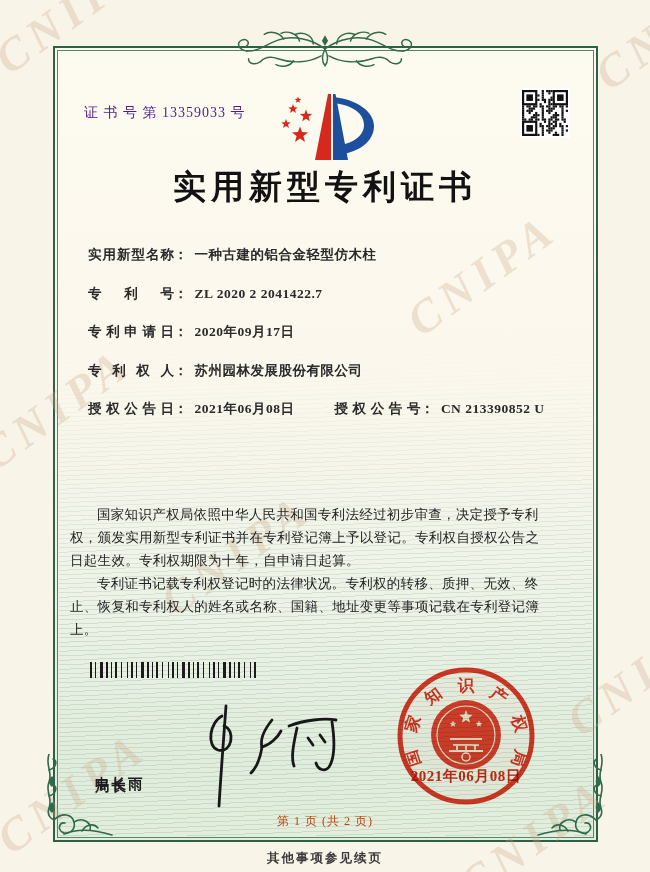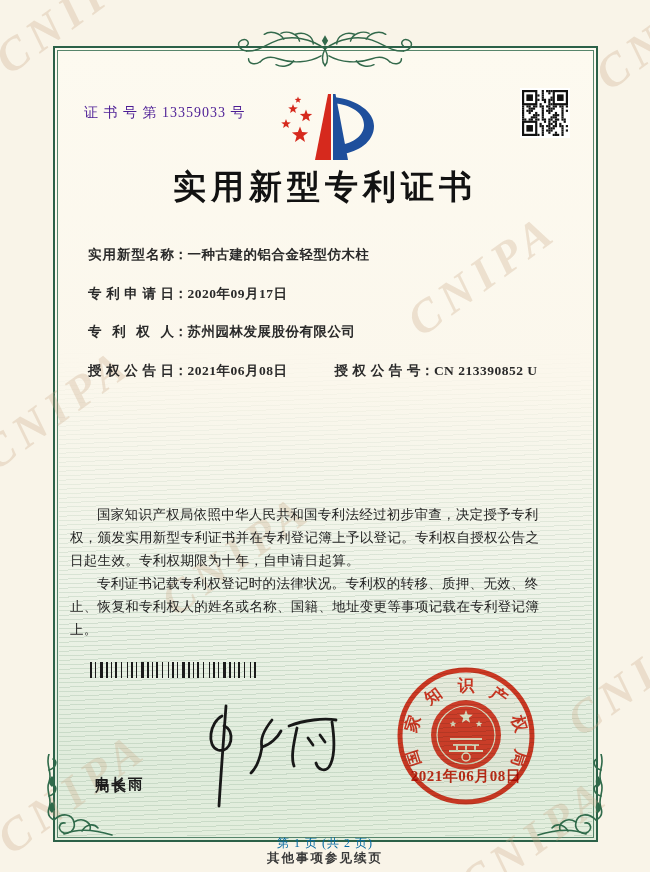--- a/index.html
+++ b/index.html
@@ -38,36 +38,36 @@
   .logo { left:278px; top:90px; }
   .qr { left:520px; top:88px; background:#fff; padding:2px; }
   .title {
     left:0; right:0; top:165px; text-align:center;
     font-size:33px; font-weight:700; letter-spacing:5px; color:#121212;
   }
   .fields { left:88px; top:246px; width:478px; font-size:13.5px; font-weight:600; color:#2a2a2a; }
   .field-row { height:38.5px; white-space:nowrap; }
   .f-label { display:inline-block; width:86px; text-align:justify; text-align-last:justify; }
   .f-colon { display:inline-block; }
-  .f-value { letter-spacing:0.5px; }
+  .f-value { margin-left:7px; letter-spacing:0.5px; }
   .pair1 { display:inline-block; width:243px; }
   .paras { left:70px; top:503px; width:480px; font-size:13.5px; line-height:23px; color:#1f1f1f; }
   .paras p { text-indent:2em; letter-spacing:0.3px; }
   .barcode { left:90px; top:662px; }
   .signer-title { left:95px; top:745px; font-family:"Liberation Sans",sans-serif; font-size:14.5px; font-weight:600; letter-spacing:2px; color:#1c1c1c;margin-top:32px; }
   .signer-name  { left:95px; top:775px; font-family:"Liberation Sans",sans-serif; font-size:14.5px; font-weight:600; letter-spacing:2px; color:#1c1c1c; }
   .signature { left:186px; top:700px; }
   .seal { left:391px; top:660px; mix-blend-mode:multiply; opacity:0.95; }
   .seal-char { font-size:16.5px; font-weight:bold; fill:#df2f1b; font-family:"Liberation Serif",serif; }
   .seal-date {
     left:391px; top:767px; width:150px; text-align:center; z-index:4;
     font-size:15px; font-weight:bold; color:#d22f1a; letter-spacing:0.5px;
     mix-blend-mode:multiply;
   }
-  .page-info { left:0; right:0; top:813px; text-align:center; font-size:12px; color:#0369a1; letter-spacing:1px;margin-top:22px; }
+  .page-info { left:0; right:0; top:813px; text-align:center; font-size:12px; color:#c2410c; letter-spacing:1px; }
   .footer-note { left:0; right:0; top:850px; text-align:center; font-size:12.5px; color:#3a3a3a; letter-spacing:2px; font-weight:600; }
   .top-flourish { left:227px; top:28px; }
   .corner-fl-left  { left:42px;  top:754px; }
   .corner-fl-right { left:536px; top:754px; transform:scaleX(-1); }
 </style>
 </head>
 <body>
 
 <div class="page">
 
@@ -292,20 +292,23 @@
       </g>
   </svg>
 
   <div class="abs title">实用新型专利证书</div>
 
   <div class="abs fields">
     <div class="field-row">
       <span class="f-label">实用新型名称</span><span class="f-colon">：</span><span class="f-value">一种古建的铝合金轻型仿木柱</span>
     </div>
     <div class="field-row">
+      <span class="f-label">专利号</span><span class="f-colon">：</span><span class="f-value">ZL 2020 2 2041422.7</span>
+    </div>
+    <div class="field-row">
       <span class="f-label">专利申请日</span><span class="f-colon">：</span><span class="f-value">2020年09月17日</span>
     </div>
     <div class="field-row">
       <span class="f-label">专利权人</span><span class="f-colon">：</span><span class="f-value">苏州园林发展股份有限公司</span>
     </div>
     <div class="field-row">
       <span class="pair1">
         <span class="f-label">授权公告日</span><span class="f-colon">：</span><span class="f-value">2021年06月08日</span>
       </span>
       <span class="pair2">

